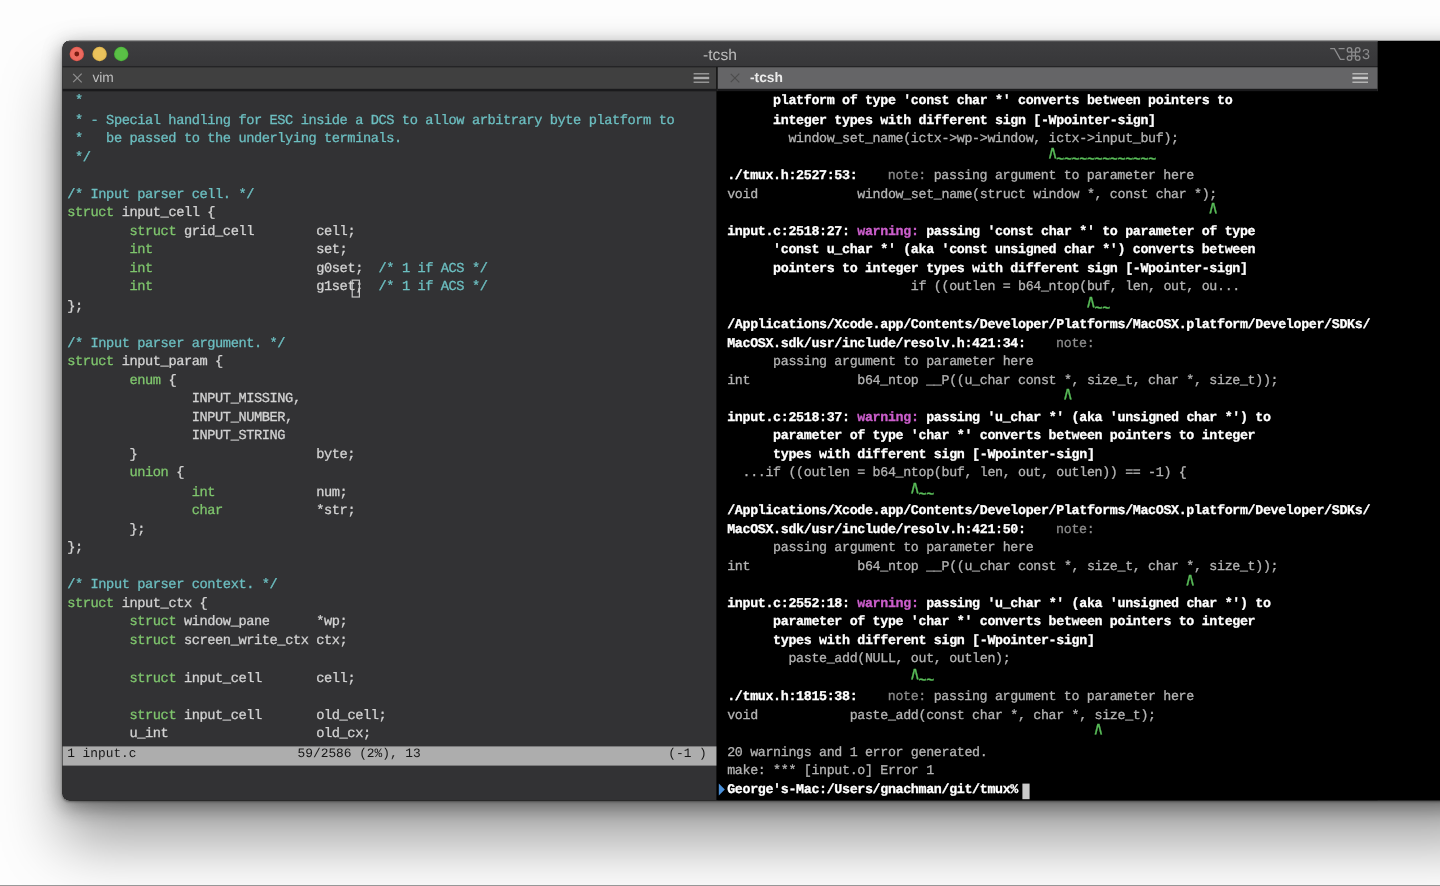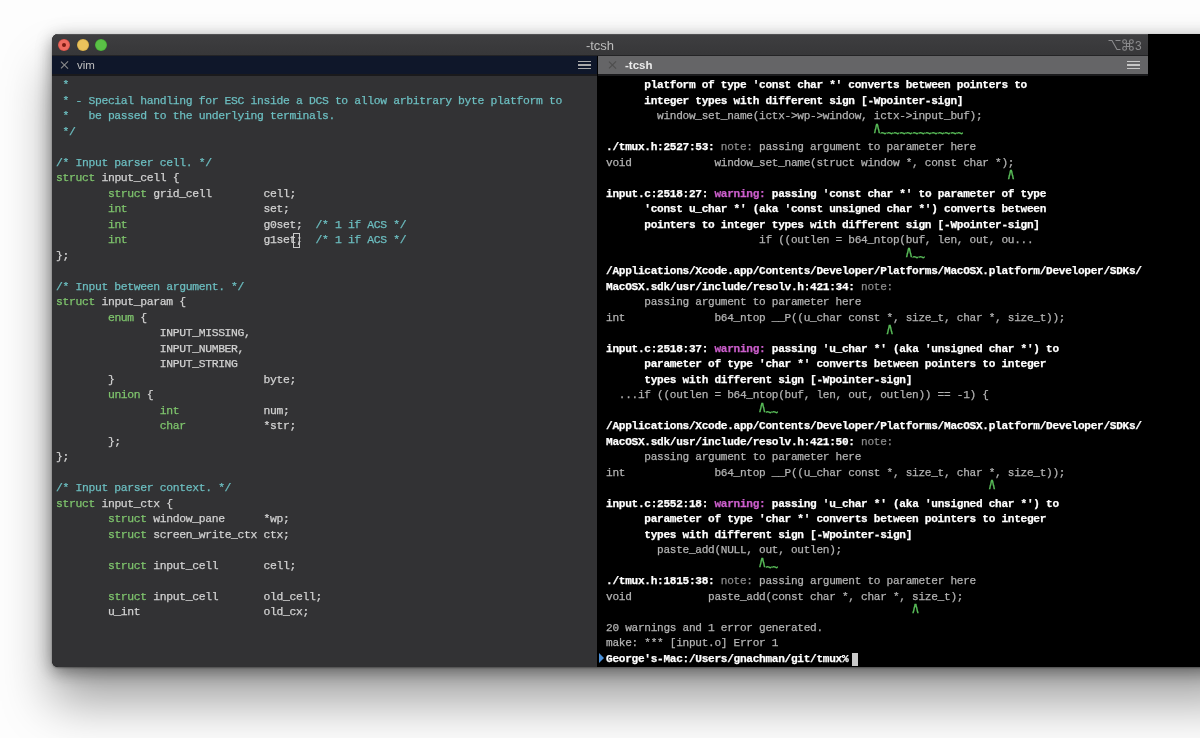--- a/index.html
+++ b/index.html
@@ -12,21 +12,21 @@
   #titlebar:before{content:"";position:absolute;left:0;top:0;width:100%;height:1px;background:#515153;}
   .tl{position:absolute;top:5px;width:12px;height:12px;border-radius:50%;}
   #tl-r{left:6px;background:#ed6a5f;box-shadow:inset 0 0 1px rgba(120,0,0,.7);}
   #tl-r:after{content:"";position:absolute;left:3.8px;top:3.8px;width:4.4px;height:4.4px;border-radius:50%;background:#791b11;}
   #tl-y{left:25px;background:#ebc35c;box-shadow:inset 0 0 1px rgba(130,90,0,.7);}
   #tl-g{left:43px;background:#5ac146;box-shadow:inset 0 0 1px rgba(0,90,0,.7);}
   #wtitle{position:absolute;left:0;top:1px;width:1096px;height:21px;line-height:21px;text-align:center;
        color:#bcbcbc;font-size:13px;}
   #wshort{position:absolute;right:6px;top:4px;}#wshort svg{display:block;}
   #tabs{position:absolute;left:0;top:22px;width:1096px;height:20px;}
-  #tabL{position:absolute;left:0;top:0;width:545px;height:18px;background:#0f172a;
+  #tabL{position:absolute;left:0;top:0;width:545px;height:18px;background:#404040;
         border-bottom:2px solid #1a1a1c;}
   #tabR{position:absolute;left:546px;top:0;width:550px;height:18px;background:#656567;
         border-bottom:2px solid #1a1a1c;}
   .xicon{position:absolute;top:4.5px;width:9px;height:9px;}
   .xicon:before,.xicon:after{content:"";position:absolute;left:4px;top:-0.5px;width:1.2px;height:10px;background:#8f8f8f;}
   .xicon:before{transform:rotate(45deg);}
   .xicon:after{transform:rotate(-45deg);}
   #tabR .xicon:before,#tabR .xicon:after{background:#4d4d4d;}
   .ham{position:absolute;top:4.5px;width:13px;height:9px;}
   .ham i{position:absolute;left:0;width:13px;height:1.5px;background:#aaaaaa;}
@@ -35,21 +35,21 @@
   .tabname{position:absolute;top:0;height:18px;line-height:19px;font-size:11.5px;}
   #tabL .tabname{left:25px;color:#bfbfbf;}
   #tabR .tabname{left:27px;color:#ebebeb;font-weight:bold;}
   #paneL{position:absolute;left:0;top:42px;width:545px;height:591px;background:#323234;}
   #paneR{position:absolute;left:546px;top:42px;width:550px;height:591px;background:#000;}
   pre{margin:0;font-family:"Liberation Mono",monospace;font-size:10.5px;line-height:15.5px;
       position:absolute;white-space:pre;-webkit-text-stroke:0.25px currentColor;}
   #preL{left:4px;top:2.25px;font-size:11.4px;letter-spacing:-0.35px;}
   #preR{left:8px;top:2.25px;font-size:11.1px;letter-spacing:-0.28px;}
   .p{color:#d2d2d2;} .c{color:#6cbec0;} .k{color:#7fc56d;}
-  .w{color:#ffffff;font-weight:bold;} .g{color:#b3b3b3;} .d{color:#8a8a8a;}
+  .w{color:#ffffff;font-weight:bold;} .g{color:#b3b3b3;} .d{color:#8a8a8a;margin-left:19px;}
   .m{color:#cb5ecb;font-weight:bold;text-align:center;} .n{color:#58bb58;font-weight:bold;display:inline-block;transform:scaleY(1.75) translateY(0.5px);transform-origin:50% 42%;}
   .v{color:#58bb58;font-weight:bold;position:relative;top:1.8px;}
   #vstatus{position:absolute;left:0;top:545.5px;width:545px;height:16px;background:#adadad;}
   #vstatus span{position:absolute;top:0;height:15.5px;line-height:15.5px;
       font-family:"Liberation Mono",monospace;font-size:10.7px;color:#161616;}
   #vcursor{position:absolute;left:241px;top:157.25px;width:7px;height:14.5px;
       border:1px solid #c9c9c9;box-sizing:border-box;}
   #blockcursor{position:absolute;left:253.7px;top:577px;width:6.3px;height:13px;background:#c9c9c9;}
   #parrow{position:absolute;left:0.5px;top:577px;width:0;height:0;
       border-left:5px solid #4a90d9;border-top:5.5px solid transparent;border-bottom:5.5px solid transparent;}
@@ -102,21 +102,21 @@
 <span class="c"> */</span>
 
 <span class="c">/* Input parser cell. */</span>
 <span class="k">struct</span><span class="p"> input_cell {</span>
 <span class="p">        </span><span class="k">struct</span><span class="p"> grid_cell        cell;</span>
 <span class="p">        </span><span class="k">int</span><span class="p">                     set;</span>
 <span class="p">        </span><span class="k">int</span><span class="p">                     g0set;  </span><span class="c">/* 1 if ACS */</span>
 <span class="p">        </span><span class="k">int</span><span class="p">                     g1set;  </span><span class="c">/* 1 if ACS */</span>
 <span class="p">};</span>
 
-<span class="c">/* Input between argument. */</span>
+<span class="c">/* Input parser argument. */</span>
 <span class="k">struct</span><span class="p"> input_param {</span>
 <span class="p">        </span><span class="k">enum</span><span class="p"> {</span>
 <span class="p">                INPUT_MISSING,</span>
 <span class="p">                INPUT_NUMBER,</span>
 <span class="p">                INPUT_STRING</span>
 <span class="p">        }                       byte;</span>
 <span class="p">        </span><span class="k">union</span><span class="p"> {</span>
 <span class="p">                </span><span class="k">int</span><span class="p">             num;</span>
 <span class="p">                </span><span class="k">char</span><span class="p">            *str;</span>
 <span class="p">        };</span>
@@ -124,20 +124,25 @@
 
 <span class="c">/* Input parser context. */</span>
 <span class="k">struct</span><span class="p"> input_ctx {</span>
 <span class="p">        </span><span class="k">struct</span><span class="p"> window_pane      *wp;</span>
 <span class="p">        </span><span class="k">struct</span><span class="p"> screen_write_ctx ctx;</span>
 
 <span class="p">        </span><span class="k">struct</span><span class="p"> input_cell       cell;</span>
 
 <span class="p">        </span><span class="k">struct</span><span class="p"> input_cell       old_cell;</span>
 <span class="p">        u_int                   old_cx;</span></pre>
+    <div id="vstatus">
+      <span style="left:4px">1 input.c</span>
+      <span style="left:196px">59/2586 (2%), 13</span>
+      <span style="right:8px">(-1 )</span>
+    </div>
     <div id="vcursor"></div>
   </div>
   <div id="paneR">
     <pre id="preR"><span class="w">      platform of type 'const char *' converts between pointers to</span>
 <span class="w">      integer types with different sign [-Wpointer-sign]</span>
 <span class="g">        window_set_name(ictx-&gt;wp-&gt;window, ictx-&gt;input_buf);</span>
 <span class="g">                                          </span><span class="n">^</span><span class="v">~~~~~~~~~~~~~</span>
 <span class="w">./tmux.h:2527:53: </span><span class="d">note: </span><span class="g">passing argument to parameter here</span>
 <span class="g">void             window_set_name(struct window *, const char *);</span>
 <span class="g">                                                               </span><span class="n">^</span>

